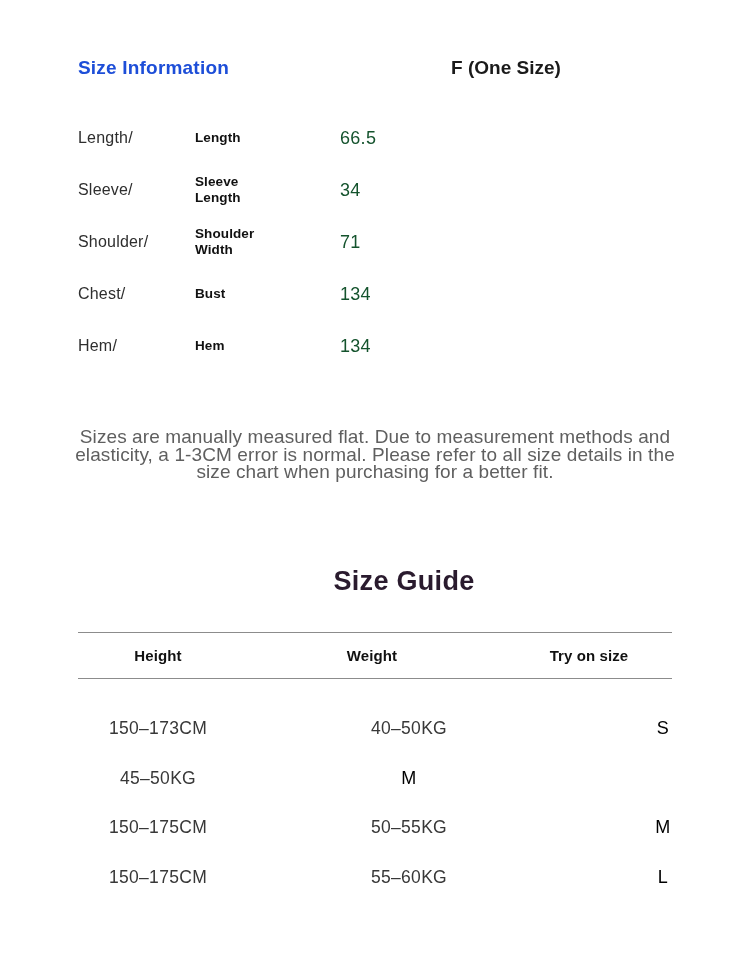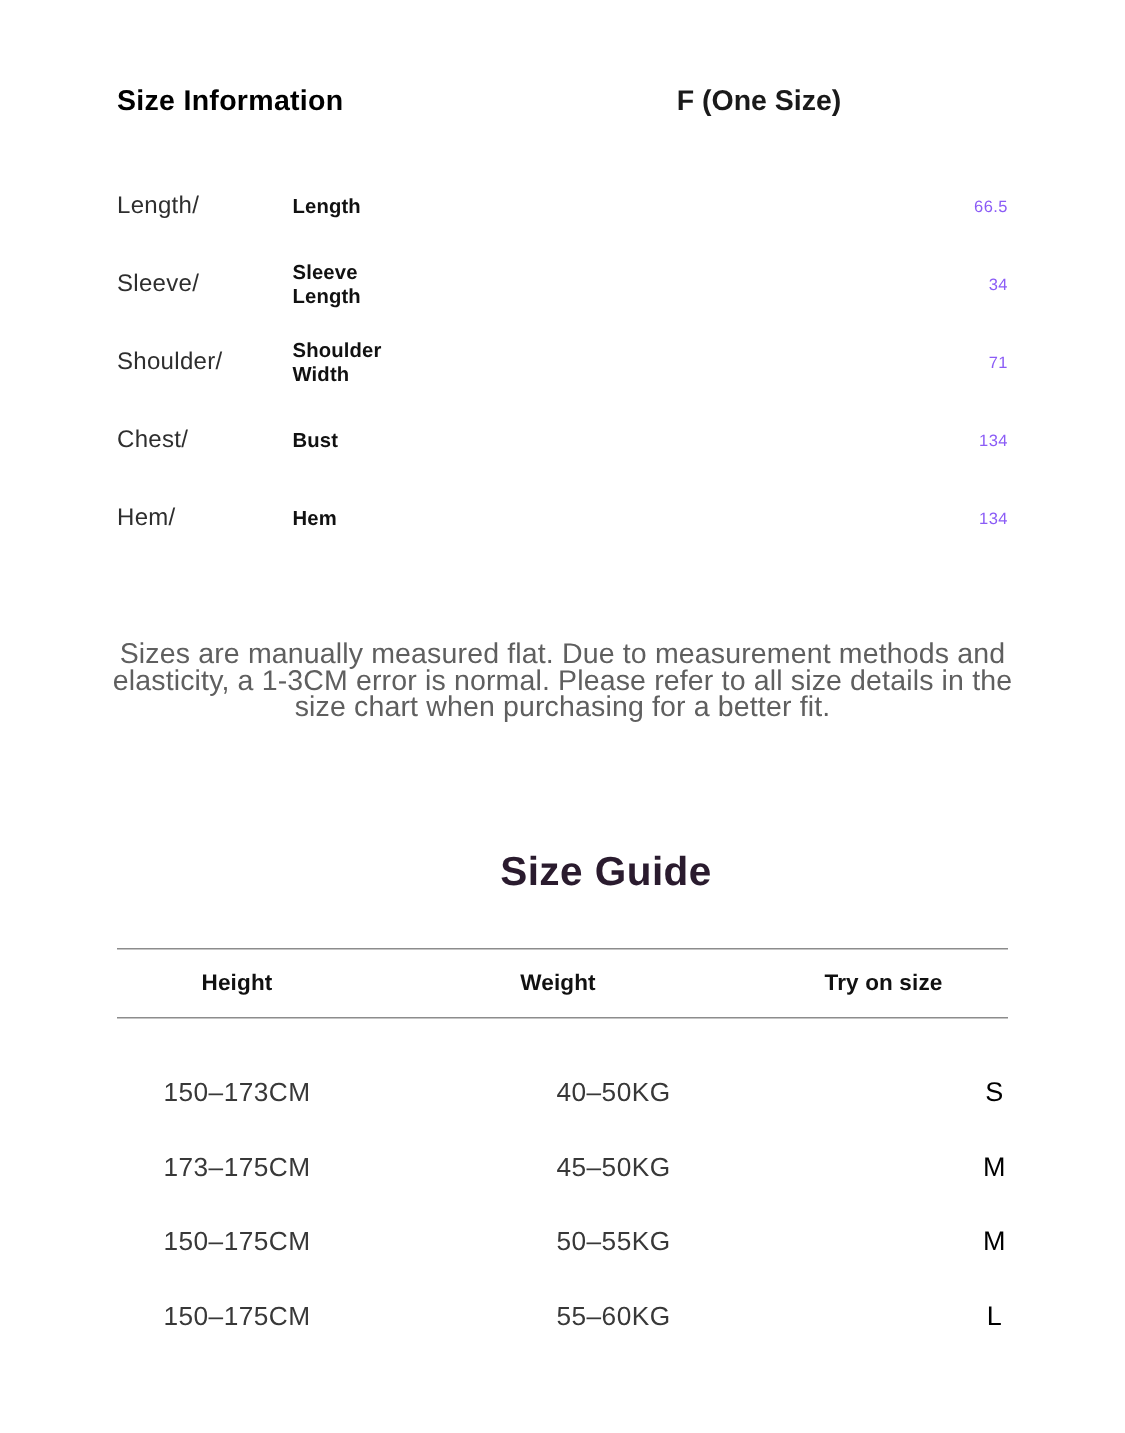--- a/index.html
+++ b/index.html
@@ -11,40 +11,40 @@
     font-family: "Liberation Sans", sans-serif;
     color: #1a1a1a;
   }
 
   
   .si-header {
     position: absolute; left: 78px; top: 57px; width: 594px; height: 26px;
   }
   .si-title {
     position: absolute; left: 0; top: 0;
-    font-size: 19px; font-weight: 700; color: #000000; letter-spacing: 0.2px;
+    font-size: 19px; font-weight: 700; color: #1d4ed8; letter-spacing: 0.2px;
   }
   .si-size-col {
     position: absolute; left: 262px; top: 0; width: 332px;
     text-align: center;
     font-size: 19px; font-weight: 700; color: #1a1a1a;
   }
   .si-rows { position: absolute; left: 78px; top: 112px; width: 594px; }
   .si-row {
     display: grid;
     grid-template-columns: 117px 145px 332px;
     align-items: center;
     height: 52px;
   }
   .si-label { font-size: 16px; font-weight: 400; color: #2e2e2e; letter-spacing: 0.2px; }
   .si-measure {
     font-size: 13.5px; font-weight: 700; color: #111;
     line-height: 1.18; max-width: 76px; letter-spacing: 0.1px;
   }
-  .si-value { text-align: right; font-size: 11px; color: #8b5cf6; letter-spacing: 0.3px; }
+  .si-value { text-align: left; font-size: 18px; color: #14532d; letter-spacing: 0.3px; }
 
   
   .note {
     position: absolute; left: 75px; top: 428px; width: 600px;
     text-align: center;
     font-size: 19px; font-weight: 400; color: #5f5f5f;
     line-height: 17.5px; letter-spacing: 0.1px;
   }
 
   
@@ -125,21 +125,20 @@
       <span>Weight</span>
       <span>Try on size</span>
     </div>
     <div class="sg-body">
       <div class="sg-row">
         <span class="sg-cell">150–173CM</span>
         <span class="sg-cell">40–50KG</span>
         <span class="sg-size">S</span>
       </div>
       <div class="sg-row">
-        <span class="sg-cell">173–175CM</span>
         <span class="sg-cell">45–50KG</span>
         <span class="sg-size">M</span>
       </div>
       <div class="sg-row">
         <span class="sg-cell">150–175CM</span>
         <span class="sg-cell">50–55KG</span>
         <span class="sg-size">M</span>
       </div>
       <div class="sg-row">
         <span class="sg-cell">150–175CM</span>

